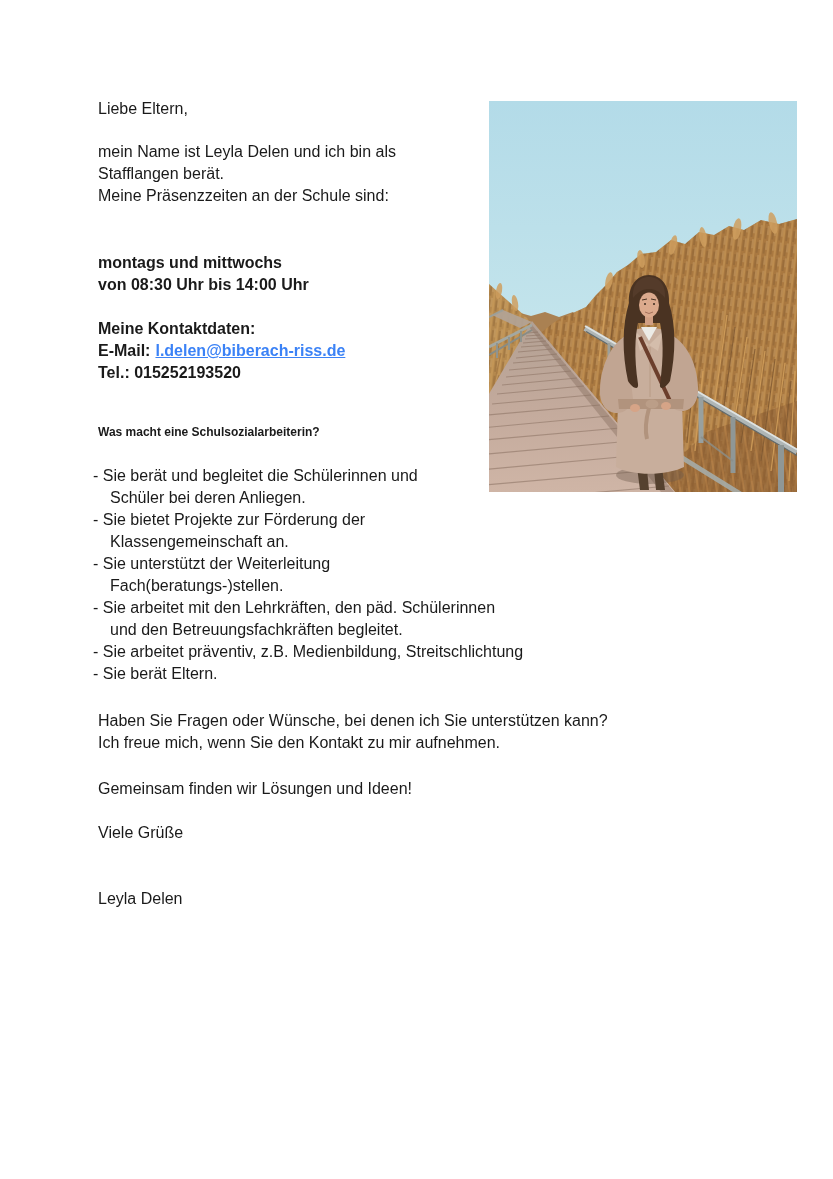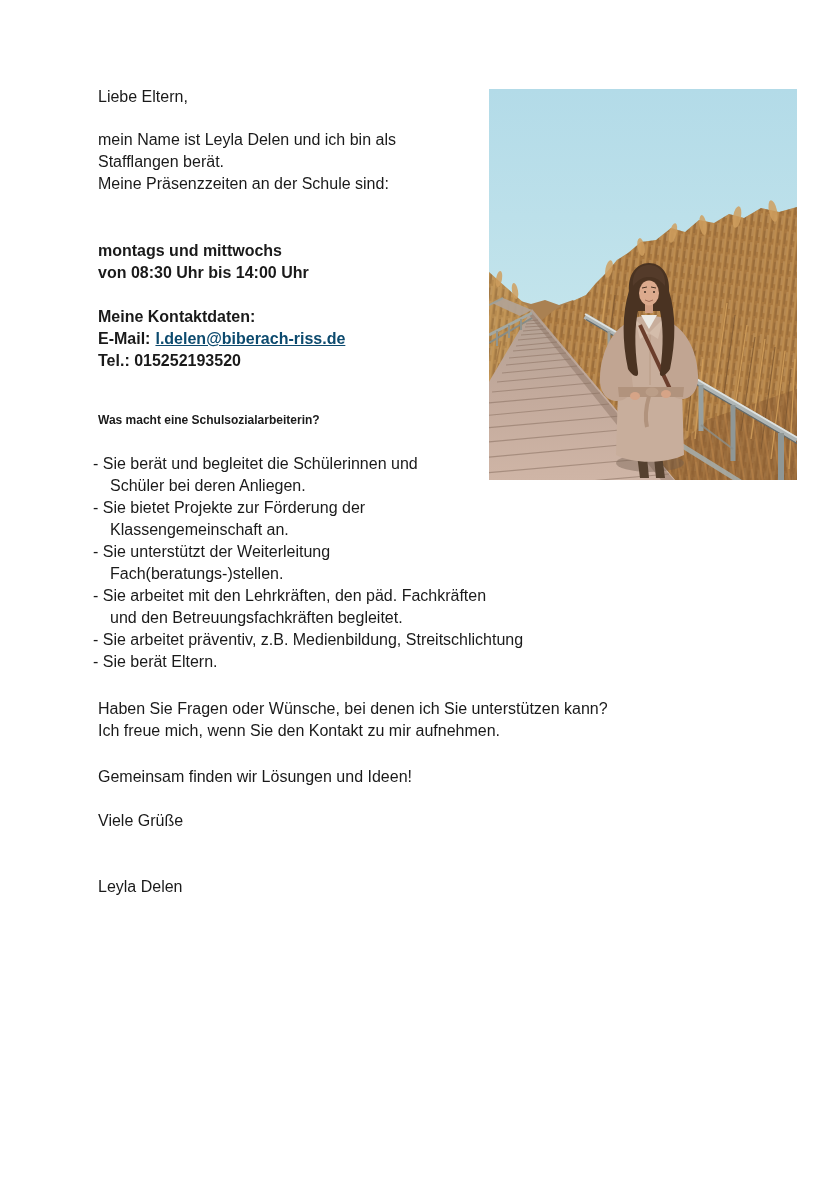--- a/index.html
+++ b/index.html
@@ -1,37 +1,37 @@
 <!DOCTYPE html>
 <html><head>
 <meta charset="utf-8">
 <style>
   * { margin:0; padding:0; box-sizing:border-box; }
   html,body { background:#ffffff; }
   body { font-family:"Liberation Sans", sans-serif; }
   .page {
-    position:relative; width:833px; height:990px; margin:0 auto;
+    position:relative; width:833px; height:990px; margin:12px auto;
     background:#ffffff; color:#1a1a1a; font-size:16px; line-height:22px;
     overflow:hidden;
   }
   .block { position:absolute; left:98px; }
   .line { display:block; }
   .bold { font-weight:bold; }
   .salutation { top:86px; }
   .intro { top:129px; }
   .hours { top:240px; }
   .contact { top:306px; }
   .section-heading { top:409px; font-size:12px; font-weight:bold; }
   .duties { top:453px; left:93px; }
   .duty .cont { padding-left:17px; }
   .questions { top:698px; }
   .together { top:766px; }
   .regards { top:810px; }
   .signature { top:876px;text-align:center; }
-  .email-link { color:#0c4a6e; font-weight:bold; text-decoration:underline; }
+  .email-link { color:#3b82f6; font-weight:bold; text-decoration:underline; }
   .email-label { margin-right:5px; }
   .photo {
     position:absolute; left:489px; top:89px; width:308px; height:391px;
     overflow:hidden;
   }
   .photo svg { display:block; width:308px; height:391px; }
 </style>
 </head>
 <body>
 
@@ -67,21 +67,21 @@
     </div>
     <div class="duty">
       <span class="line">- Sie bietet Projekte zur Förderung der</span>
       <span class="line cont">Klassengemeinschaft an.</span>
     </div>
     <div class="duty">
       <span class="line">- Sie unterstützt der Weiterleitung</span>
       <span class="line cont">Fach(beratungs-)stellen.</span>
     </div>
     <div class="duty">
-      <span class="line">- Sie arbeitet mit den Lehrkräften, den päd. Fachkräften</span>
+      <span class="line">- Sie arbeitet mit den Lehrkräften, den päd. Schülerinnen</span>
       <span class="line cont">und den Betreuungsfachkräften begleitet.</span>
     </div>
     <div class="duty">
       <span class="line">- Sie arbeitet präventiv, z.B. Medienbildung, Streitschlichtung</span>
     </div>
     <div class="duty">
       <span class="line">- Sie berät Eltern.</span>
     </div>
   </div>
 

